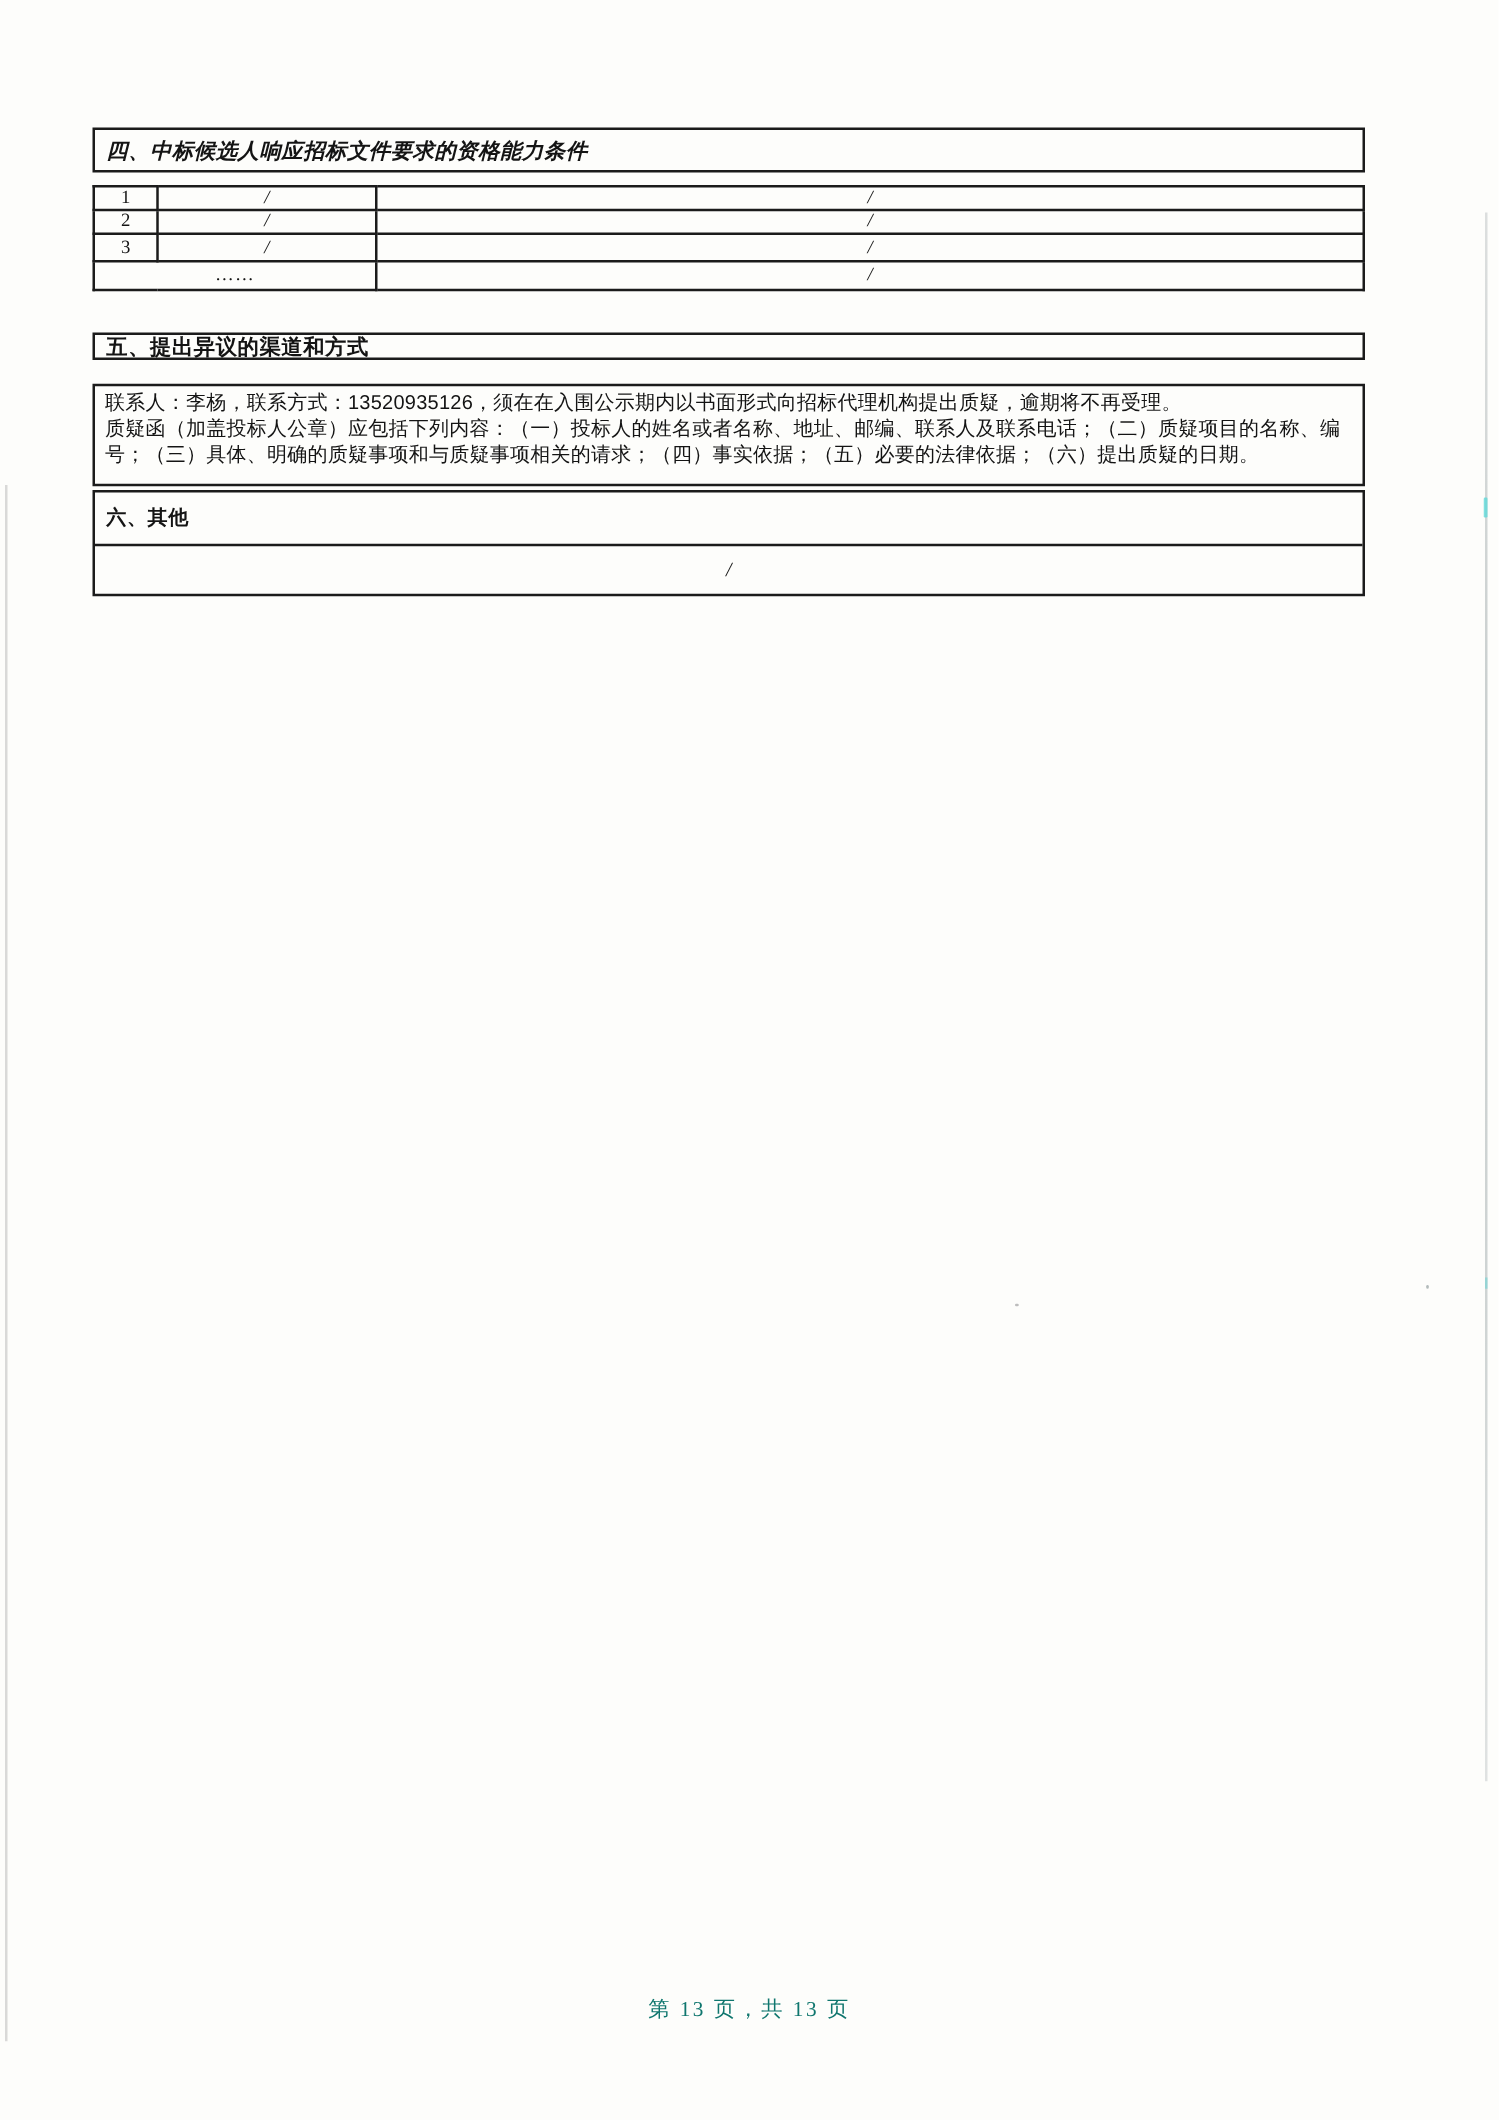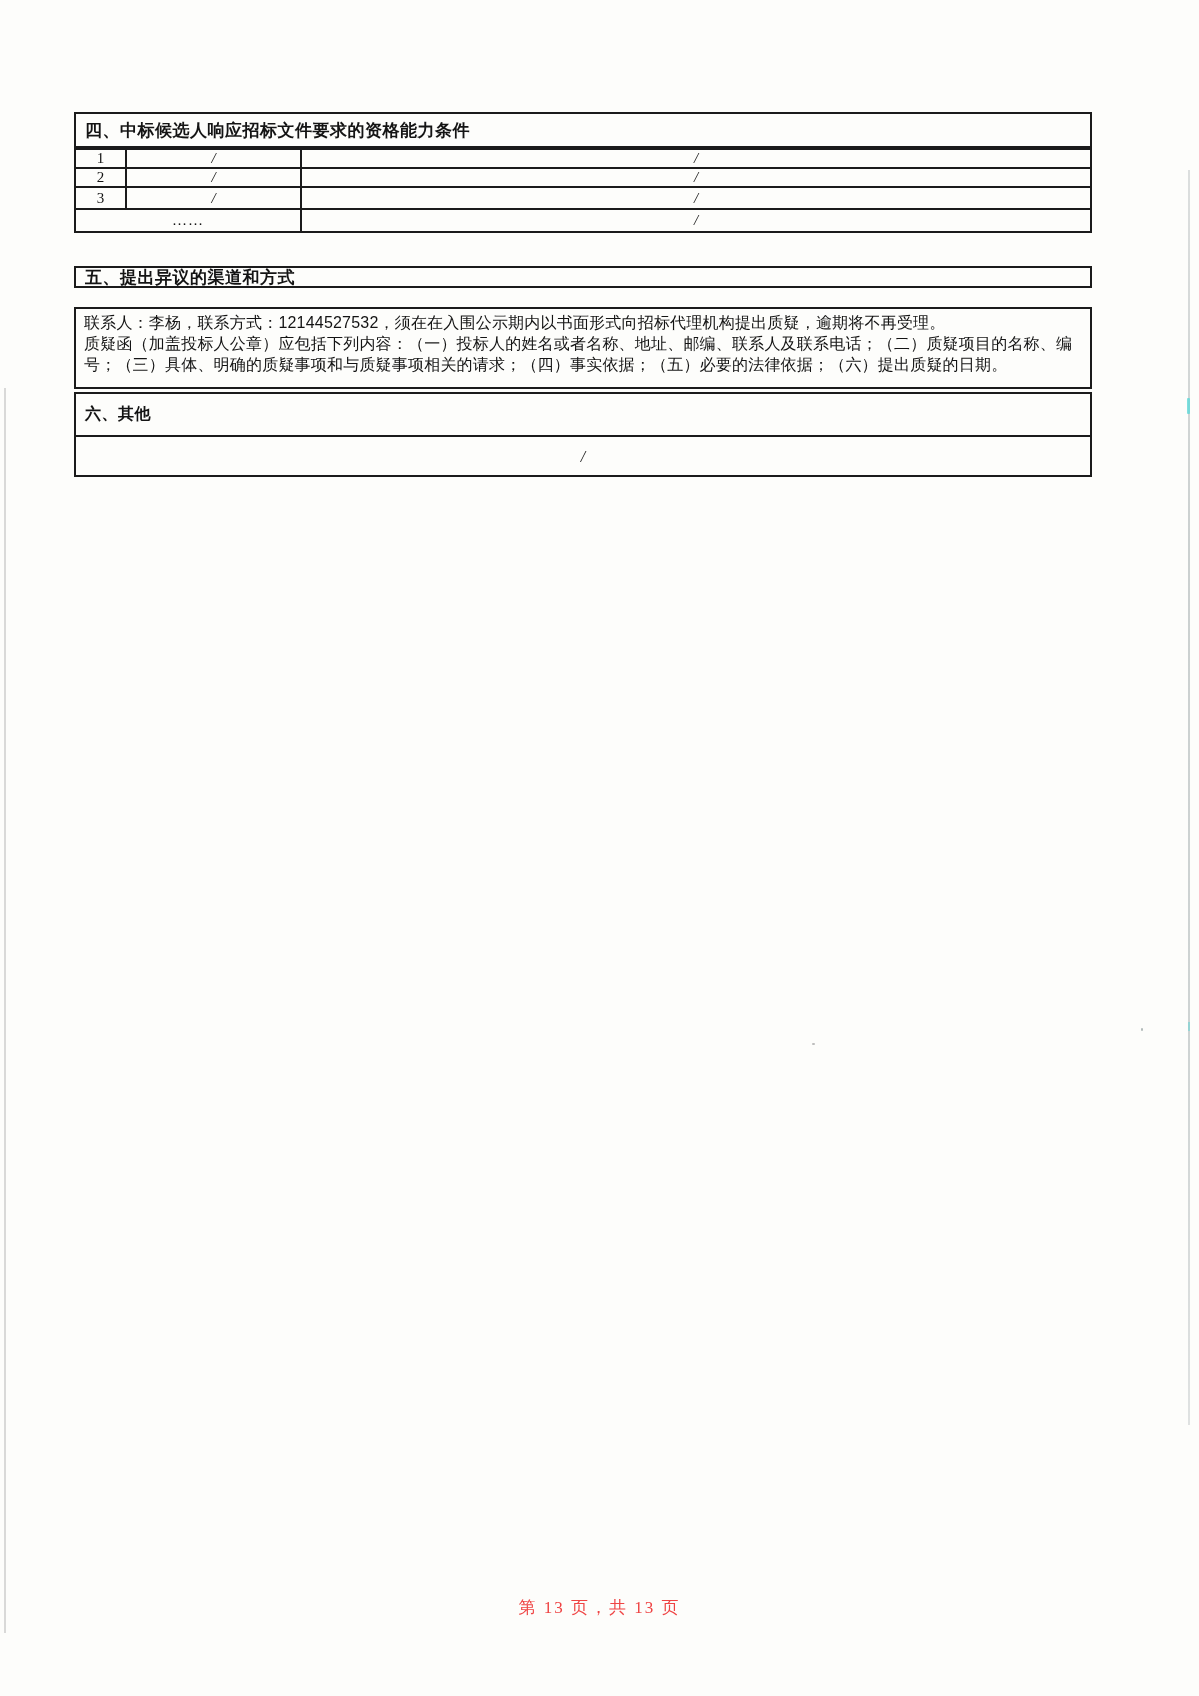--- a/index.html
+++ b/index.html
@@ -81,21 +81,21 @@
     font-size:16px; font-style:italic;
   }
 
   .footer {
     position:absolute;
     left:0; top:1596px; width:100%;
     text-align:center;
     font-family:"Liberation Serif", serif;
     font-size:17px;
     letter-spacing:2px;
-    color:#ef4444;
+    color:#0f766e;
   }
 
   
   .artifact { position:absolute; pointer-events:none; }
   .scan-line-right {
     left:1188px; top:170px; width:2px; height:1255px;
     background:linear-gradient(#d6d9d9 0%, #c2c8c8 30%, #c6cccc 70%, #dadddd 100%);
     opacity:0.85;
   }
   .scan-line-right-cyan-a {
@@ -111,21 +111,21 @@
     background:#d0d0d0; opacity:0.8;
   }
   .speck-a { left:812px; top:1043px; width:3px; height:2px; background:#bdbdbd; border-radius:1px; }
   .speck-b { left:1141px; top:1028px; width:2px; height:3px; background:#b3bbbb; border-radius:1px; }
 </style>
 </head>
 <body>
 
 <div class="page">
 
-  <div class="box section-title" style="top:112px; height:36px;">四、中标候选人响应招标文件要求的资格能力条件</div>
+  <div class="box section-title" style="top:102px; height:36px;font-style:italic;">四、中标候选人响应招标文件要求的资格能力条件</div>
 
   <table class="cand">
     <colgroup>
       <col class="col-seq">
         <col class="col-name">
         <col class="col-cond">
     </colgroup>
     <tbody>
     <tr>
       <td>1</td>
@@ -145,21 +145,21 @@
     <tr>
       <td colspan="2" class="dots" style="height:21px;">……</td>
       <td class="slash">/</td>
     </tr>
   </tbody>
     </table>
 
   <div class="box section-title" style="top:266px; height:22px;">五、提出异议的渠道和方式</div>
 
   <div class="box para-box">
-    <p>联系人：李杨，联系方式：12144527532，须在在入围公示期内以书面形式向招标代理机构提出质疑，逾期将不再受理。</p>
+    <p>联系人：李杨，联系方式：13520935126，须在在入围公示期内以书面形式向招标代理机构提出质疑，逾期将不再受理。</p>
     <p>质疑函（加盖投标人公章）应包括下列内容：（一）投标人的姓名或者名称、地址、邮编、联系人及联系电话；（二）质疑项目的名称、编号；（三）具体、明确的质疑事项和与质疑事项相关的请求；（四）事实依据；（五）必要的法律依据；（六）提出质疑的日期。</p>
   </div>
 
   <div class="box other-box">
     <div class="other-title">六、其他</div>
     <div class="other-value">/</div>
   </div>
 
   <div class="footer">第 13 页，共 13 页</div>
 

